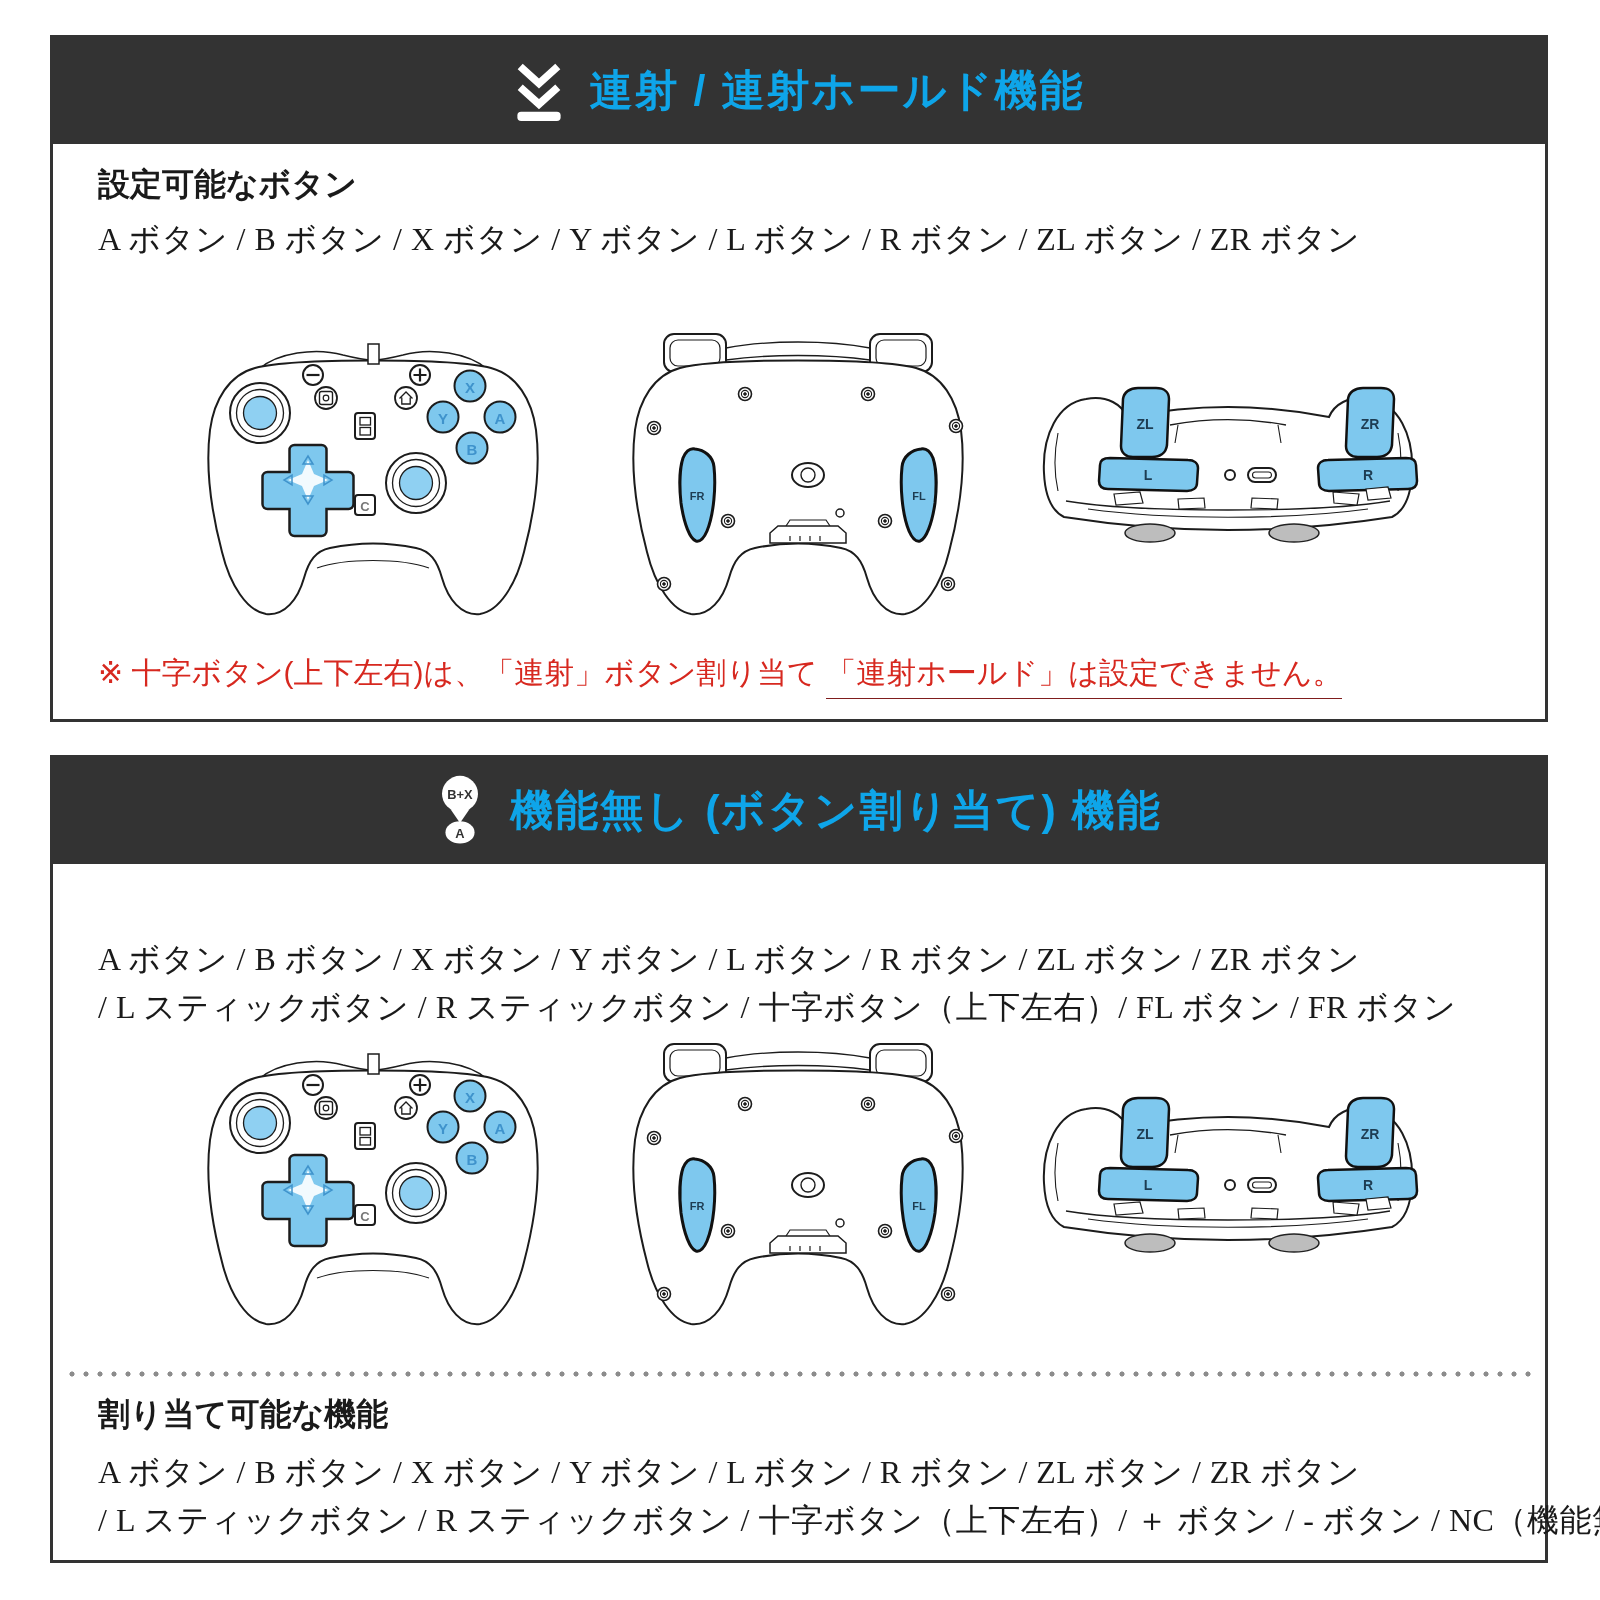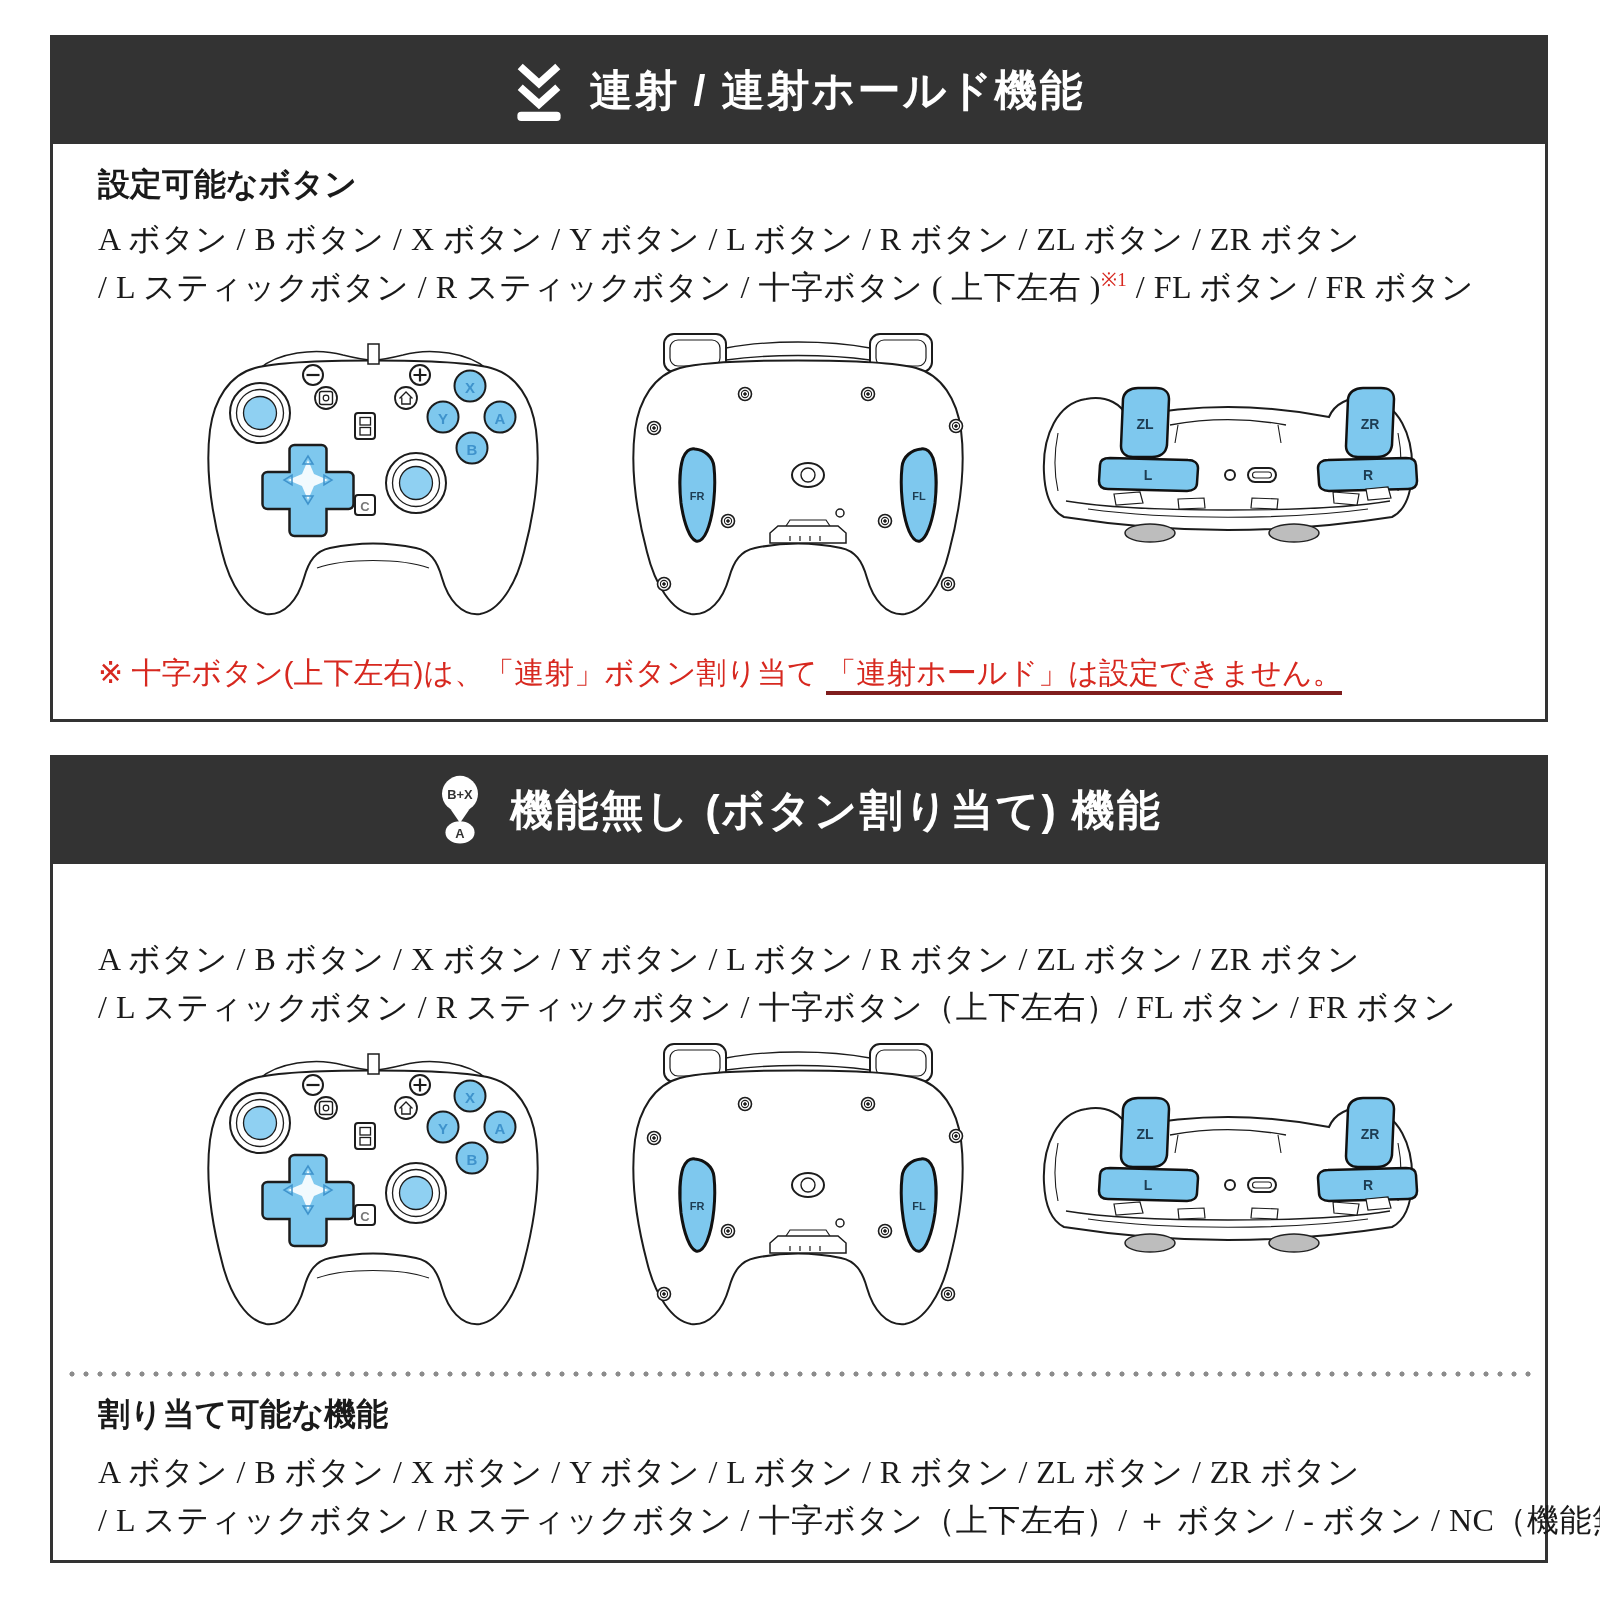--- a/index.html
+++ b/index.html
@@ -7,25 +7,25 @@
     width:1600px;height:1600px;position:relative;background:#ffffff;
     font-family:"Liberation Sans","DejaVu Sans",sans-serif;color:#1a1a1a;
     overflow:hidden;
   }
   .panel{position:absolute;left:50px;width:1492px;border:3px solid #333333;background:#ffffff;}
   #panel1{top:35px;height:681px;}
   #panel2{top:755px;height:802px;}
   .panel-header{
     height:106px;background:#333333;display:flex;align-items:center;justify-content:center;gap:26px;
   }
-  .panel-title{color:#ffffff;font-size:43px;font-weight:700;letter-spacing:2px;text-align:right;}
+  .panel-title{color:#0ea5e9;font-size:43px;font-weight:700;letter-spacing:2px;text-align:right;}
   .sub{position:absolute;left:45px;font-size:32px;font-weight:700;margin:0;white-space:nowrap;text-align:center;}
   .bline{position:absolute;left:45px;font-size:32px;margin:0;white-space:nowrap;letter-spacing:.5px;font-family:Liberation Serif, serif;}
   .note{position:absolute;left:45px;font-size:30px;margin:0;white-space:nowrap;color:#d7281f;}
-  .note .ul{border-bottom:4px solid #7f1d1d;padding-bottom:2px;}
+  .note .ul{border-bottom:1px solid #7f1d1d;padding-bottom:9px;}
   sup.red{color:#d7281f;font-size:19px;vertical-align:super;line-height:0;}
   .diag{position:absolute;}
   .diag.front{left:140px;width:360px;height:300px;}
   .diag.back{left:565px;width:360px;height:300px;}
   .diag.topv{left:975px;width:400px;height:190px;}
   #panel1 .diag.front,#panel1 .diag.back{top:290px;}
   #panel1 .diag.topv{top:335px;}
   #panel2 .diag.front,#panel2 .diag.back{top:280px;}
   #panel2 .diag.topv{top:325px;}
   .dotted{
@@ -244,21 +244,20 @@
         <path d="M6 7 L26 25 L46 7"></path>
         <path d="M6 29 L26 47 L46 29"></path>
       </g>
       <rect x="3" y="55" width="46" height="10" rx="4" fill="#ffffff"></rect>
     </svg>
     <h1 class="panel-title" style="margin:0">連射 / 連射ホールド機能</h1>
   </header>
 
   <p class="sub" style="top:125px">設定可能なボタン</p>
   <p class="bline" style="top:180px">A ボタン / B ボタン / X ボタン / Y ボタン / L ボタン / R ボタン / ZL ボタン / ZR ボタン</p>
-  <p class="bline" style="top:228px"><span>/ L スティックボタン / R スティックボタン / 十字ボタン ( 上下左右 )</span><sup class="red">※1</sup><span> / FL ボタン / FR ボタン</span></p>
 
   <svg class="diag front" viewBox="0 0 360 300">
       <use href="#sym-front"></use>
     </svg>
   <svg class="diag back" viewBox="0 0 360 300">
       <use href="#sym-back"></use>
     </svg>
   <svg class="diag topv" viewBox="0 0 400 190">
       <use href="#sym-top"></use>
     </svg>

